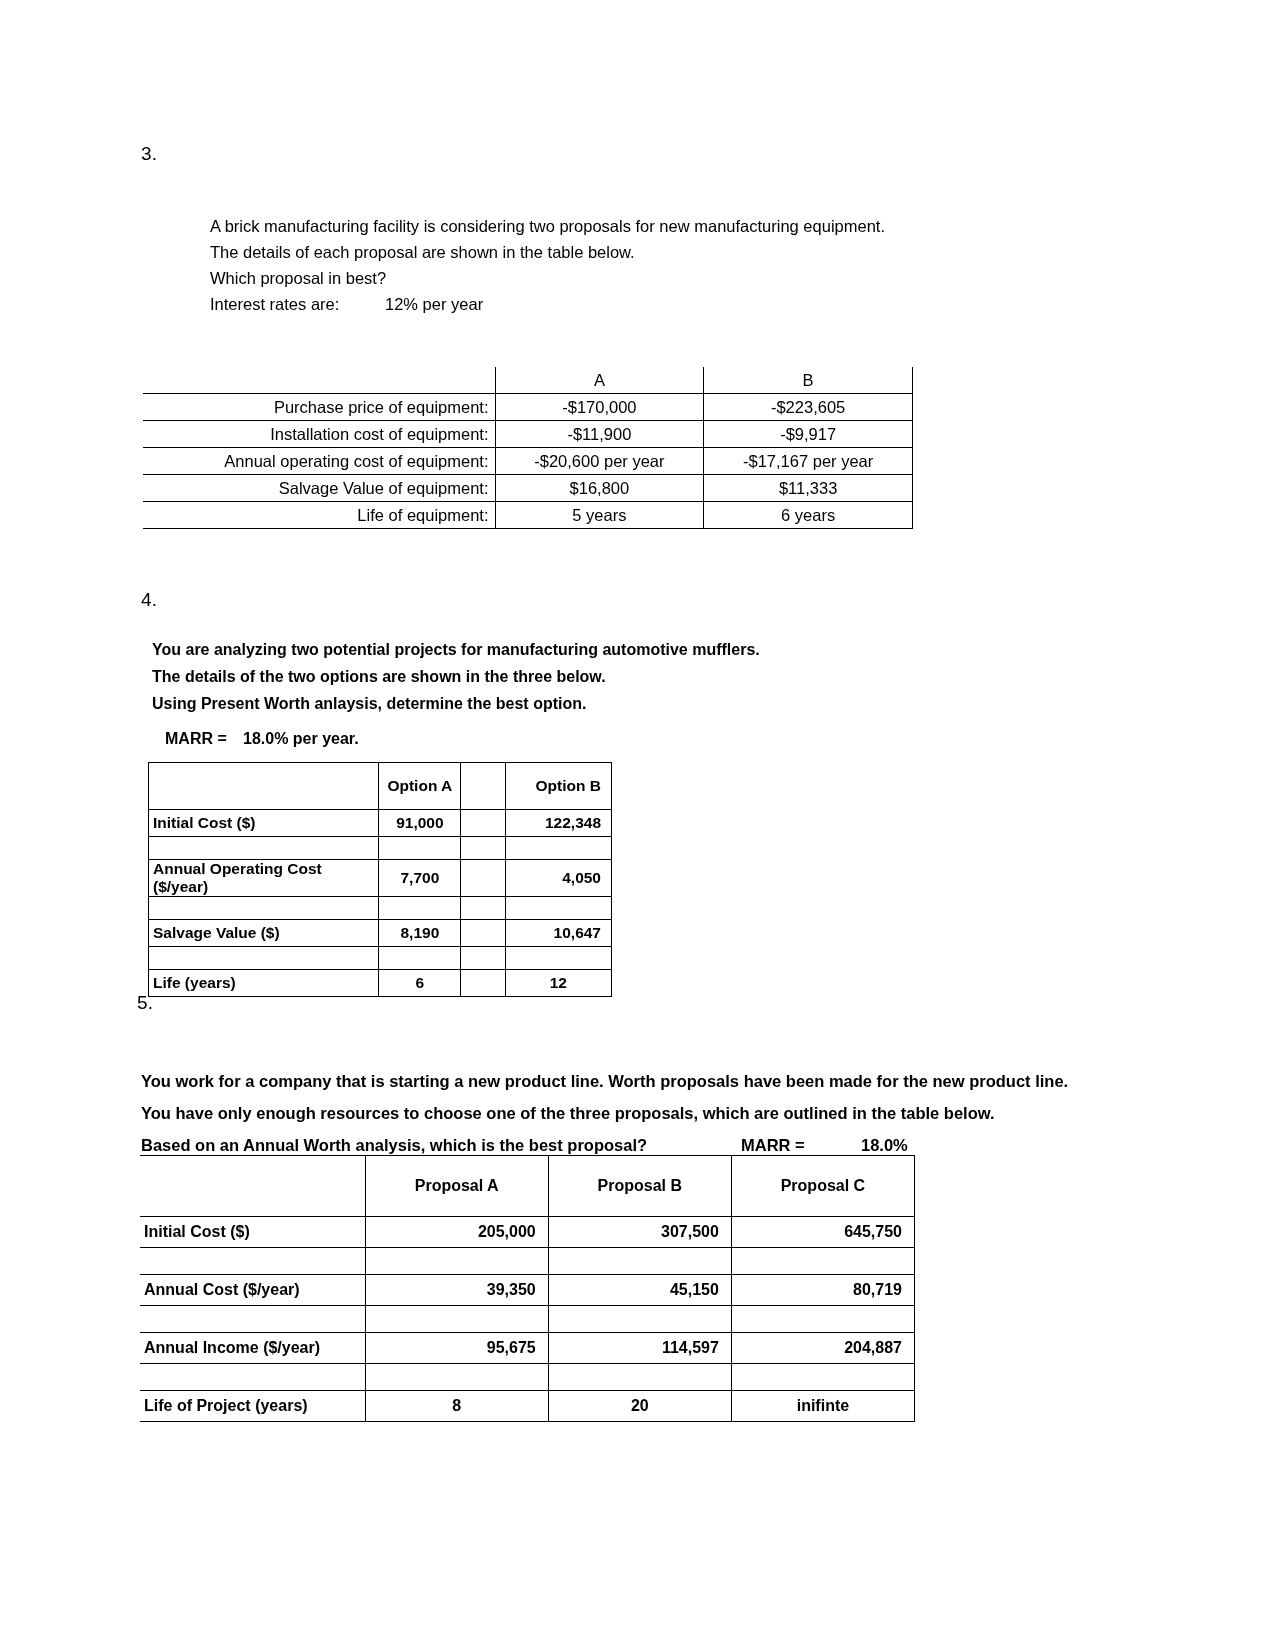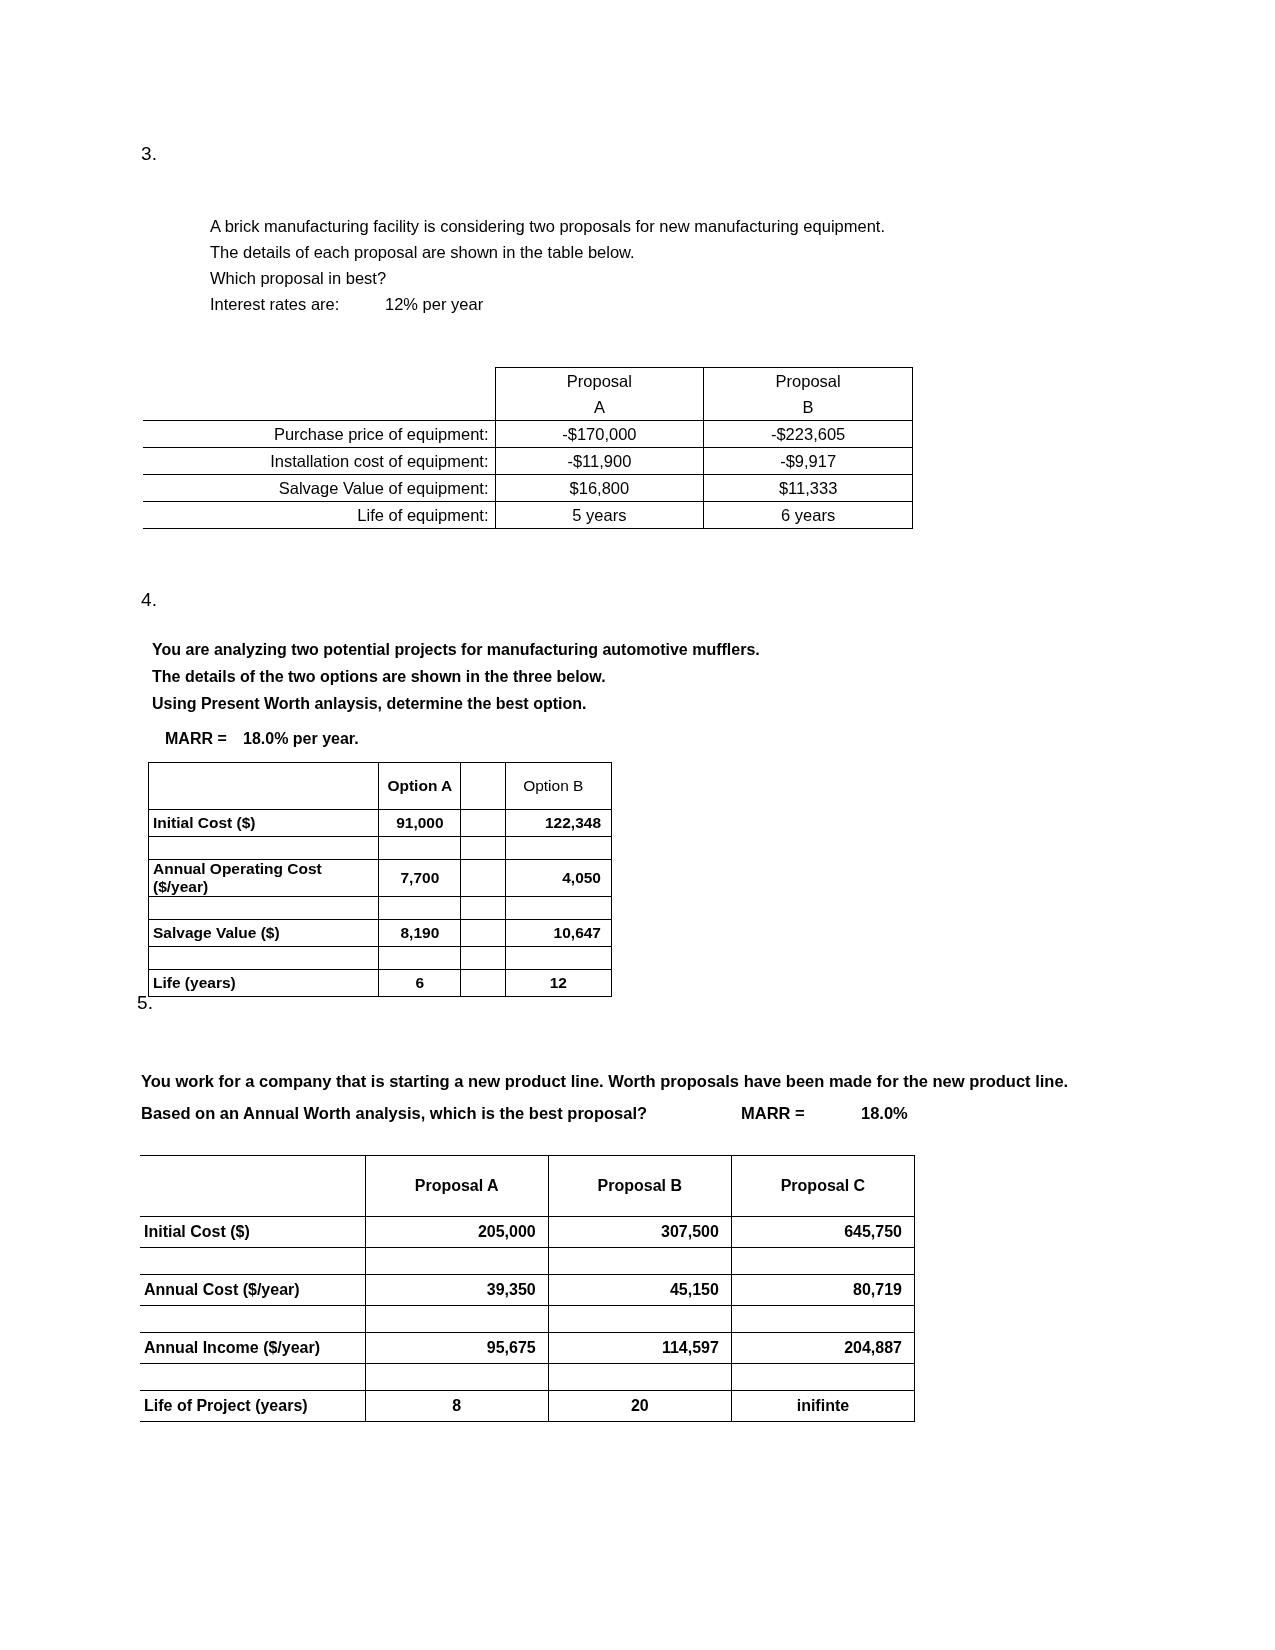--- a/index.html
+++ b/index.html
@@ -105,21 +105,21 @@
     border: 1.5px solid #000;
     height: 26px;
     font-size: 15.5px;
     font-weight: bold;
   }
   #table2 .lbl  { text-align: left;  padding-left: 4px; width: 274px; }
   #table2 .numA { text-align: center; width: 91px; }
   #table2 .gap  { width: 57px; }
   #table2 .numB { text-align: right; padding-right: 10px; width: 108px; }
   #table2 .hdr  { text-align: center; font-weight: bold; }
-  #table2 .hdrB { text-align: center; font-weight: normal; }
+  #table2 .hdrB { text-align: right; font-weight: bold; }
   #table2 tr.spacer td { height: 22px; }
   #table2 tr.header td { height: 46px; vertical-align: middle; }
 
   
   #table3 {
     left: 140px;
     top: 1155px;
     width: 775px;
   }
   #table3 td {
@@ -158,39 +158,39 @@
     <div class="para-line">A brick manufacturing facility is considering two proposals for new manufacturing equipment.</div>
     <div class="para-line">The details of each proposal are shown in the table below.</div>
     <div class="para-line">Which proposal in best?</div>
     <div class="para-line">
       <span class="inline-label" style="width:175px;">Interest rates are:</span><span>12% per year</span>
     </div>
   </div>
 
   <table id="table1">
     <tbody>
-        <tr>
-      <td class="lbl nobdr"></td>
-      <td class="hdrcell">Proposal</td>
-      <td class="hdrcell">Proposal</td>
-    </tr>
     <tr>
       <td class="lbl nobdr"></td>
       <td class="hdrcell mid">A</td>
       <td class="hdrcell mid">B</td>
     </tr>
     <tr class="datarow firstdata">
       <td class="lbl">Purchase price of equipment:</td>
       <td class="val">-$170,000</td>
       <td class="val">-$223,605</td>
     </tr>
     <tr class="datarow">
       <td class="lbl">Installation cost of equipment:</td>
       <td class="val">-$11,900</td>
       <td class="val">-$9,917</td>
+    </tr>
+    <tr class="datarow">
+      <td class="lbl">Annual operating cost of equipment:</td>
+      <td class="val">-$20,600 per year</td>
+      <td class="val">-$17,167 per year</td>
     </tr>
     <tr class="datarow">
       <td class="lbl">Salvage Value of equipment:</td>
       <td class="val">$16,800</td>
       <td class="val">$11,333</td>
     </tr>
     <tr class="datarow">
       <td class="lbl">Life of equipment:</td>
       <td class="val">5 years</td>
       <td class="val">6 years</td>
@@ -260,20 +260,21 @@
       <td class="gap"></td>
       <td class="numB" style="text-align:center; padding-right:0;">12</td>
     </tr>
   </tbody>
     </table>
 
   <div class="qnum" style="left:137px; top:992px;">5.</div>
 
   <div class="para bold" style="left:141px; top:1065px; line-height:32px; font-size:16.5px;">
     <div class="para-line">You work for a company that is starting a new product line.  Worth proposals have been made for the new product line.</div>
+    <div class="para-line">You have only enough resources to choose one of the three proposals, which are outlined in the table below.</div>
     <div class="para-line">
       <span class="inline-label" style="width:600px;">Based on an Annual Worth analysis, which is the best proposal?</span><span class="inline-label" style="width:120px;">MARR =</span><span>18.0%</span>
     </div>
   </div>
 
   <table id="table3">
     <tbody>
         <tr class="header">
       <td class="lbl"></td>
       <td class="col hdr">Proposal A</td>

